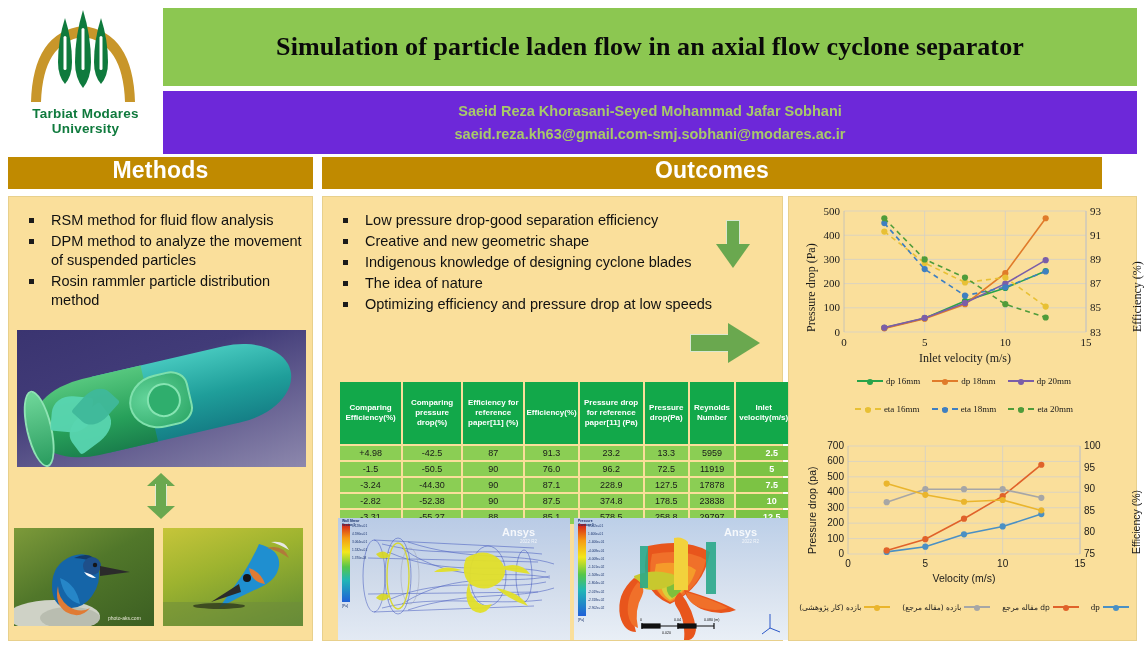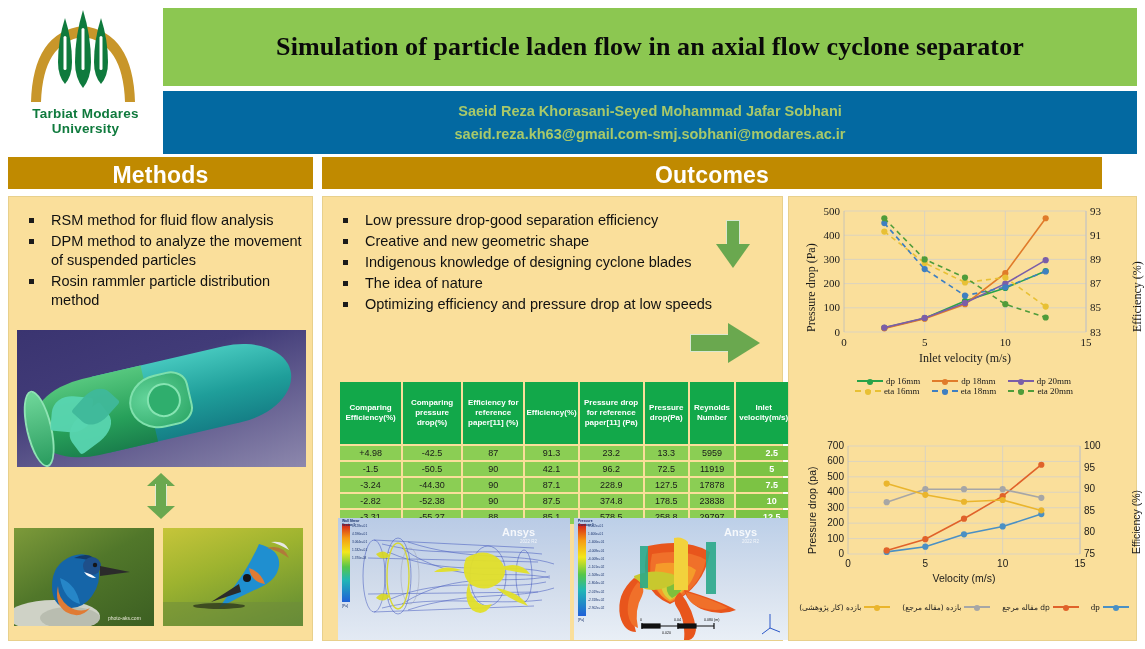--- a/index.html
+++ b/index.html
@@ -33,32 +33,32 @@
     display: flex; align-items: center; justify-content: center;
   }
   .title-bar h1 {
     font-family: "Liberation Serif", serif;
     font-size: 26px; font-weight: bold; color: #0a0a0a; text-align: center;
     letter-spacing: .1px;
   }
 
   .author-bar {
     position: absolute; left: 163px; top: 91px; width: 974px; height: 63px;
-    background: #0369a1;
+    background: #6d28d9;
     display: flex; flex-direction: column; align-items: center; justify-content: center;
     gap: 7px;
   }
   .author-bar .line {
     color: #a8c96a; font-size: 14.5px; font-weight: bold; text-align: center;
   }
 
   
   .sec-head {
     position: absolute; height: 32px; background: #c08a00;
-    display: flex; align-items: flex-end; justify-content: center;
+    display: flex; align-items: flex-start; justify-content: center;
   }
   .sec-head span {
     color: #ffffff; font-size: 23px; font-weight: bold; letter-spacing: .2px;
   }
   #head-methods  { left: 8px;  top: 157px; width: 305px; }
   #head-outcomes { left: 322px; top: 157px; width: 780px; }
 
   
   .panel {
     position: absolute; background: #fadf9b; border: 1px solid #e8d08c;
@@ -382,21 +382,21 @@
             <td>91.3</td>
             <td>23.2</td>
             <td>13.3</td>
             <td>5959</td>
             <td class="hi">2.5</td>
           </tr>
           <tr>
             <td>-1.5</td>
             <td>-50.5</td>
             <td>90</td>
-            <td>42.1</td>
+            <td>76.0</td>
             <td>96.2</td>
             <td>72.5</td>
             <td>11919</td>
             <td class="hi">5</td>
           </tr>
           <tr>
             <td>-3.24</td>
             <td>-44.30</td>
             <td>90</td>
             <td>87.1</td>
@@ -602,21 +602,21 @@
           </span>
           <span class="lg-label">dp 18mm</span>
         </div>
         <div class="lg-item">
           <span class="lg-line" style="border-top-color: rgb(123, 94, 168);">
             <span class="lg-dot" style="background: rgb(123, 94, 168);"></span>
           </span>
           <span class="lg-label">dp 20mm</span>
         </div>
       </div>
-    <div class="legend-row" id="c1-legend-b" style="position:relative;margin-top:0;">
+    <div class="legend-row" id="c1-legend-b" style="position:relative;margin-top:18px;">
         <div class="lg-item">
           <span class="lg-line dashed" style="border-top-color: rgb(232, 192, 52);">
             <span class="lg-dot" style="background: rgb(232, 192, 52);"></span>
           </span>
           <span class="lg-label">eta 16mm</span>
         </div>
         <div class="lg-item">
           <span class="lg-line dashed" style="border-top-color: rgb(63, 127, 193);">
             <span class="lg-dot" style="background: rgb(63, 127, 193);"></span>
           </span>

